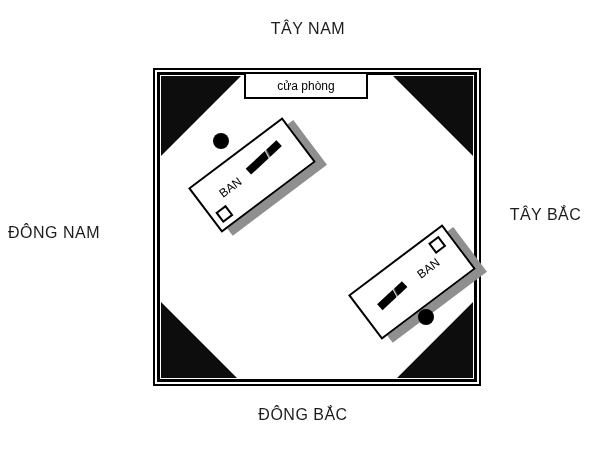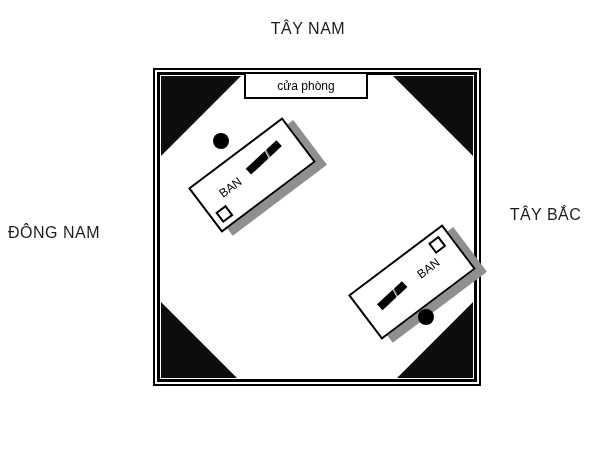--- a/index.html
+++ b/index.html
@@ -70,20 +70,21 @@
   .dot-2 { left:258px; top:234px; }
 </style>
 </head>
 <body>
 
 <div class="canvas">
 
   <div class="dir-label dir-top">TÂY NAM</div>
   <div class="dir-label dir-left">ĐÔNG NAM</div>
   <div class="dir-label dir-right">TÂY BẮC</div>
+  <div class="dir-label dir-bottom">ĐÔNG BẮC</div>
 
   <div class="room-outer">
     <div class="room-inner">
 
       <div class="corner corner-tl"></div>
       <div class="corner corner-tr"></div>
       <div class="corner corner-bl"></div>
       <div class="corner corner-br"></div>
 
       <div class="door">

